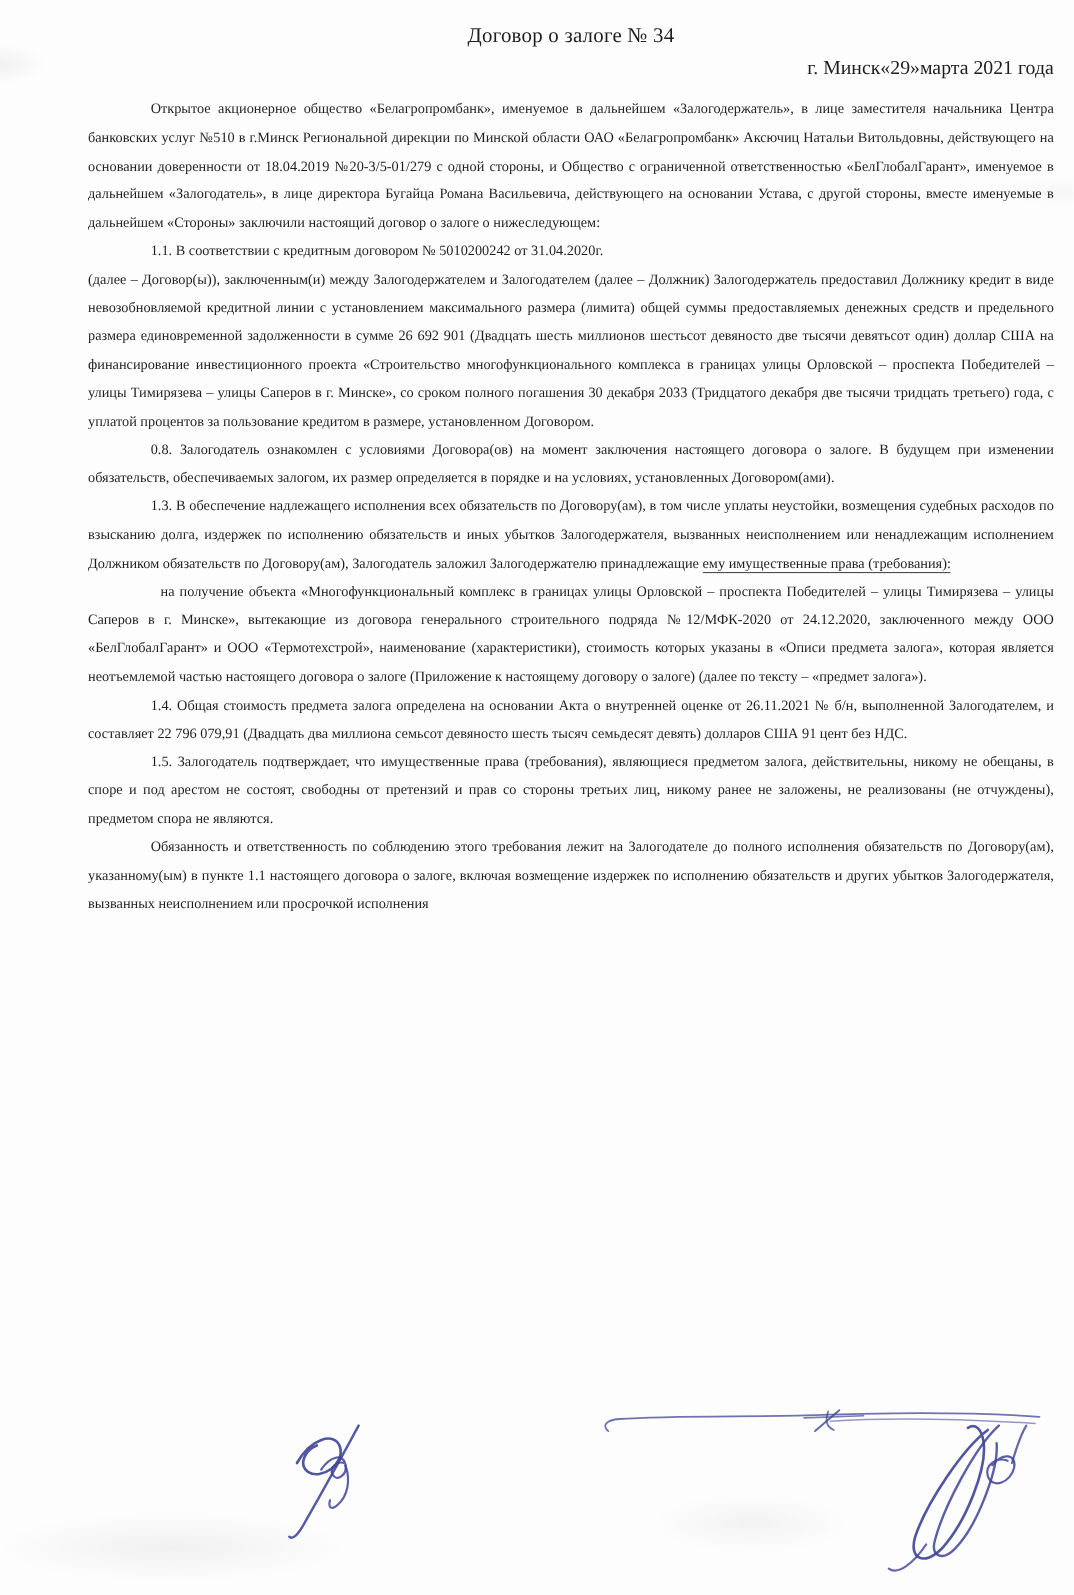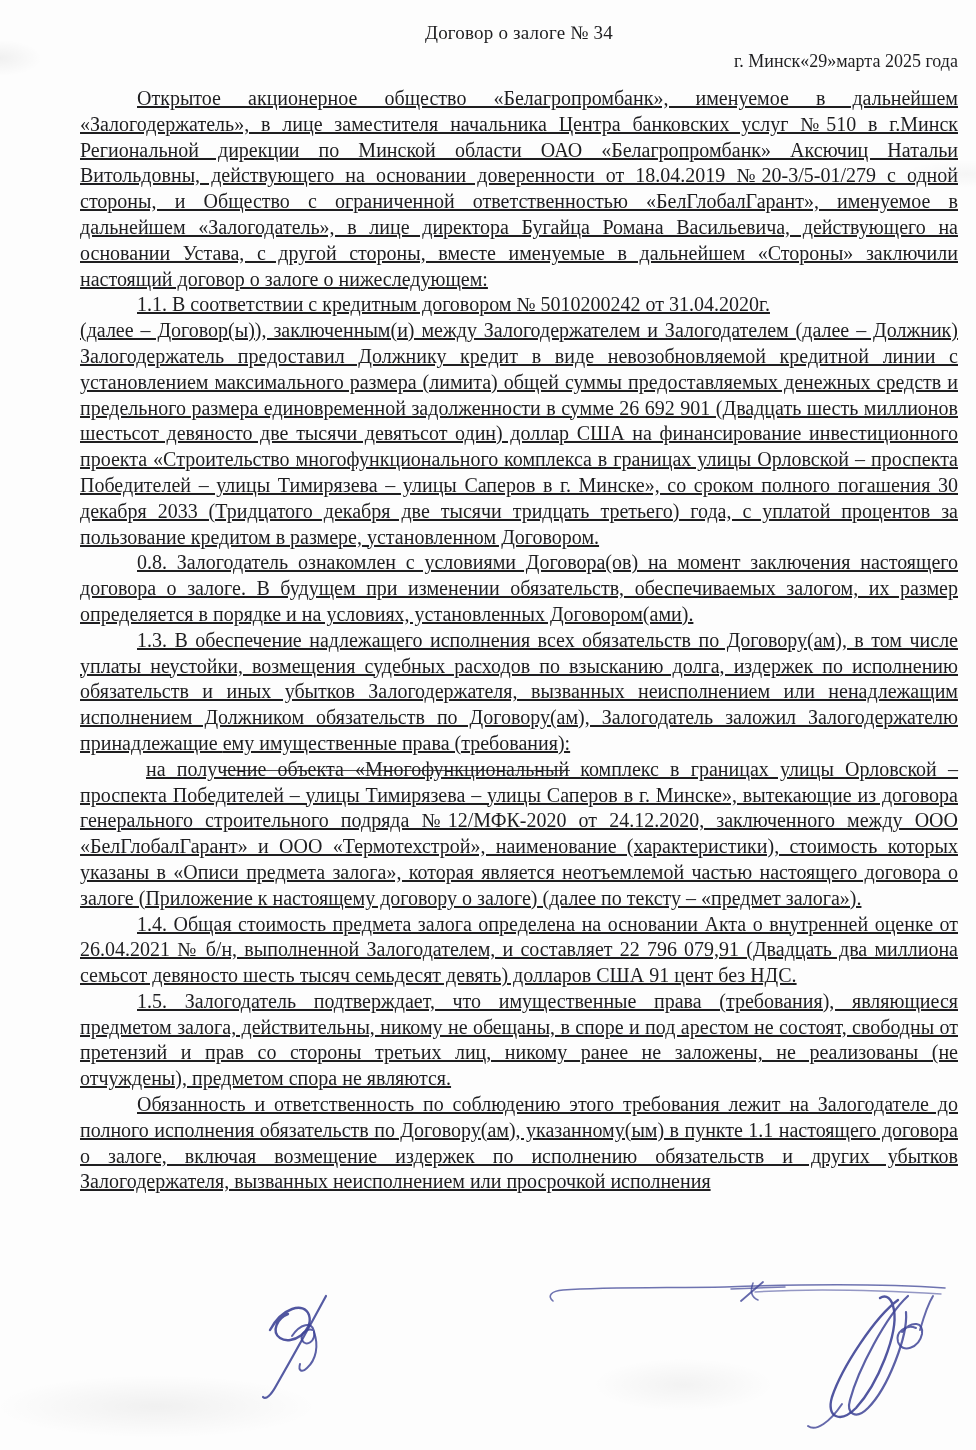--- a/index.html
+++ b/index.html
@@ -30,38 +30,37 @@
     letter-spacing:0.2px;
   }
   .meta-row{
     display:flex;
     justify-content:flex-end;
     font-size:18px;
     margin-bottom:14px;
   }
   p.body-par{
     margin:0;
-    font-size:20px;
+    font-size:13px;
     line-height:25.8px;
     text-align:justify;
-    text-decoration:underline;
   }
   p.indent{ text-indent:57px; }
   p.indent-lg{ text-indent:66px; }
   p.no-justify{ text-align:left; }
   .section-heading{
     text-align:center;
     font-size:17.6px;
     line-height:25.8px;
     margin:27px 0 0 0;
     font-weight:normal;
   }
   .underlined-phrase{
     border-bottom:1px solid #4a4a4a;
-    padding-bottom:16px;
+    padding-bottom:1px;
   }
   .sig-row{
     display:flex;
     justify-content:space-between;
     margin-top:5px;
     font-size:18px;
     padding-left:6px;
   }
   .sig-group{ white-space:nowrap; }
   .sig-line{
@@ -77,37 +76,37 @@
 </style>
 </head>
 <body>
 
 <div class="page">
 
   <div class="doc-title">Договор о залоге № 34</div>
 
   <div class="meta-row">
     <span>г. Минск</span>
-    <span>«29»марта 2025 года</span>
+    <span>«29»марта 2021 года</span>
   </div>
 
   <p class="body-par indent">Открытое акционерное общество «Белагропромбанк», именуемое в дальнейшем «Залогодержатель», в лице заместителя начальника Центра банковских услуг №510 в г.Минск Региональной дирекции по Минской области ОАО «Белагропромбанк» Аксючиц Натальи Витольдовны, действующего на основании доверенности от 18.04.2019 №20-3/5-01/279 с одной стороны, и Общество с ограниченной ответственностью «БелГлобалГарант», именуемое в дальнейшем «Залогодатель», в лице директора Бугайца Романа Васильевича, действующего на основании Устава, с другой стороны, вместе именуемые в дальнейшем «Стороны» заключили настоящий договор о залоге о нижеследующем:</p>
 
 
   <p class="body-par indent no-justify">1.1. В соответствии с кредитным договором № 5010200242 от 31.04.2020г.</p>
 
   <p class="body-par">(далее – Договор(ы)), заключенным(и) между Залогодержателем и Залогодателем (далее – Должник) Залогодержатель предоставил Должнику кредит в виде невозобновляемой кредитной линии с установлением максимального размера (лимита) общей суммы предоставляемых денежных средств и предельного размера единовременной задолженности в сумме 26 692 901 (Двадцать шесть миллионов шестьсот девяносто две тысячи девятьсот один) доллар США на финансирование инвестиционного проекта «Строительство многофункционального комплекса в границах улицы Орловской – проспекта Победителей – улицы Тимирязева – улицы Саперов в г. Минске»,  со сроком полного погашения 30 декабря 2033 (Тридцатого декабря две тысячи тридцать третьего) года, с уплатой процентов за пользование кредитом в размере, установленном Договором.</p>
 
   <p class="body-par indent">0.8. Залогодатель ознакомлен с условиями Договора(ов) на момент заключения настоящего договора о залоге. В будущем при изменении обязательств, обеспечиваемых залогом, их размер определяется в порядке и на условиях, установленных Договором(ами).</p>
 
   <p class="body-par indent"><span>1.3. В обеспечение надлежащего исполнения всех обязательств по Договору(ам), в том числе уплаты неустойки, возмещения судебных расходов по взысканию долга, издержек по исполнению обязательств и иных убытков Залогодержателя, вызванных неисполнением или ненадлежащим исполнением Должником обязательств по Договору(ам), Залогодатель заложил Залогодержателю принадлежащие </span><span class="underlined-phrase">ему имущественные права (требования):</span></p>
 
   <p class="body-par indent-lg">на получение объекта «Многофункциональный комплекс в границах улицы Орловской – проспекта Победителей – улицы Тимирязева – улицы Саперов в г. Минске», вытекающие из договора генерального строительного подряда №12/МФК-2020 от 24.12.2020, заключенного между ООО «БелГлобалГарант» и ООО «Термотехстрой»,  наименование (характеристики), стоимость которых указаны в «Описи предмета залога», которая является неотъемлемой частью настоящего договора о залоге (Приложение к настоящему договору о залоге) (далее по тексту –  «предмет залога»).</p>
 
-  <p class="body-par indent">1.4. Общая стоимость предмета залога определена на основании Акта о внутренней оценке от 26.04.2021 № б/н, выполненной Залогодателем, и составляет 22 796 079,91 (Двадцать два миллиона семьсот девяносто шесть тысяч семьдесят девять) долларов США 91 цент без НДС.</p>
+  <p class="body-par indent">1.4. Общая стоимость предмета залога определена на основании Акта о внутренней оценке от 26.11.2021 № б/н, выполненной Залогодателем, и составляет 22 796 079,91 (Двадцать два миллиона семьсот девяносто шесть тысяч семьдесят девять) долларов США 91 цент без НДС.</p>
 
   <p class="body-par indent">1.5. Залогодатель подтверждает, что имущественные права (требования), являющиеся предметом залога, действительны, никому не обещаны, в споре и под арестом не состоят, свободны от претензий и прав со стороны третьих лиц, никому ранее не заложены, не реализованы (не отчуждены), предметом спора не являются.</p>
 
   <p class="body-par indent">Обязанность и ответственность по соблюдению этого требования лежит на Залогодателе до полного исполнения обязательств по Договору(ам), указанному(ым) в пункте 1.1 настоящего договора о залоге, включая возмещение издержек по исполнению обязательств и других убытков Залогодержателя, вызванных неисполнением или просрочкой исполнения</p>
 
 
   <svg class="sig-svg" style="left:230px; top:1288px;" width="132" height="122" viewBox="0 0 132 122">
     <path class="pen" stroke-width="2.2" opacity="0.88" d="M 96,8 C 82,34 62,70 46,98 C 41,107 36,112 33,109"></path>
     <path class="pen" stroke-width="2.4" opacity="0.9" d="M 40,42 C 52,20 74,13 79,27 C 84,43 62,58 50,50 C 41,44 47,30 58,26"></path>
     <path class="pen" stroke-width="2" opacity="0.85" d="M 62,48 C 70,36 82,33 84,43 C 86,53 76,60 72,52 C 70,46 76,40 83,42"></path>

